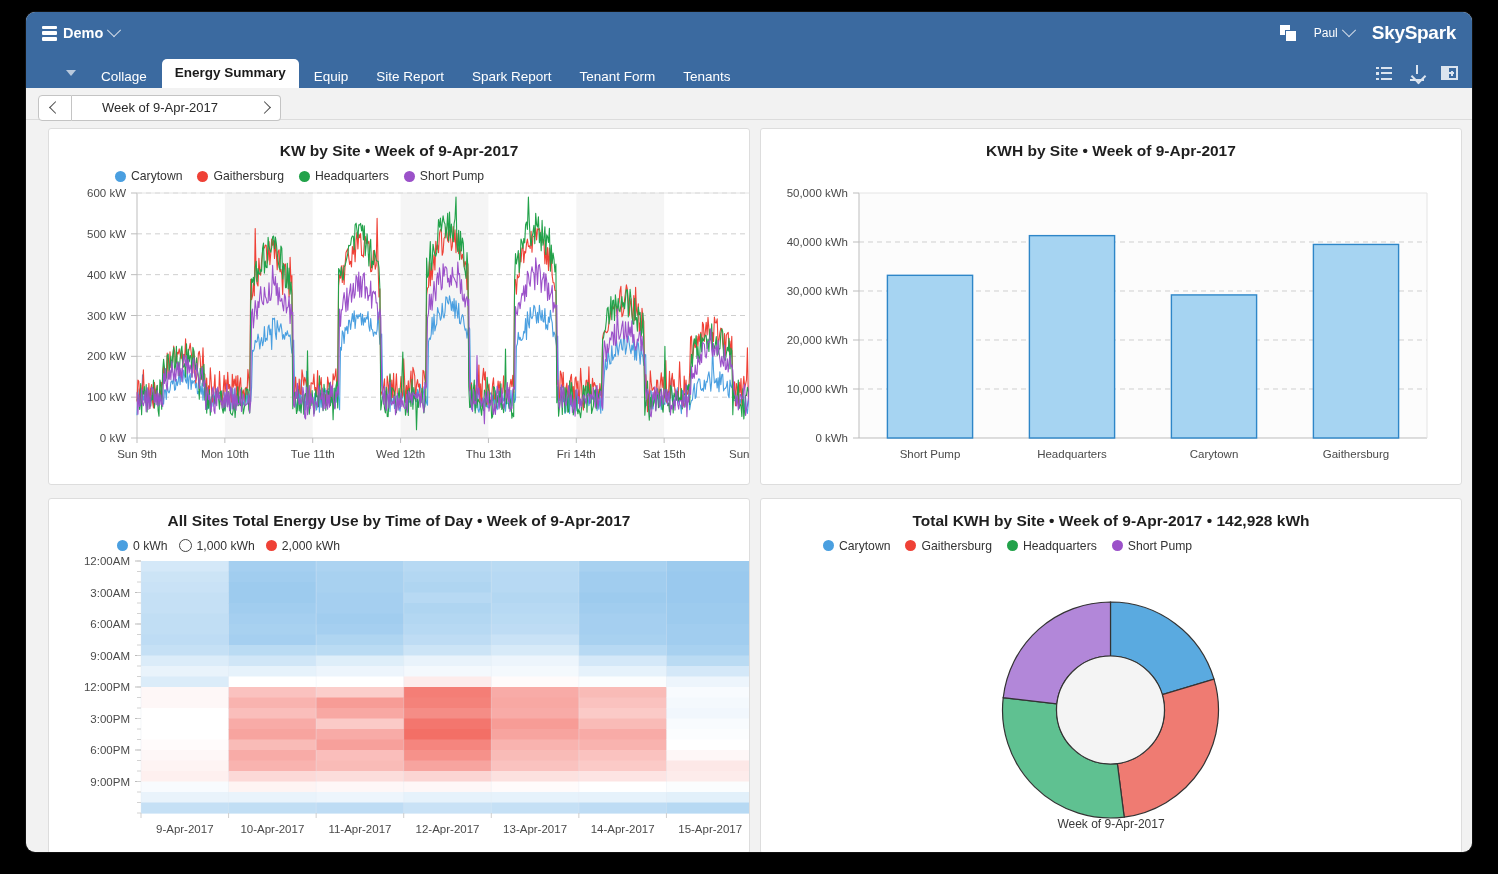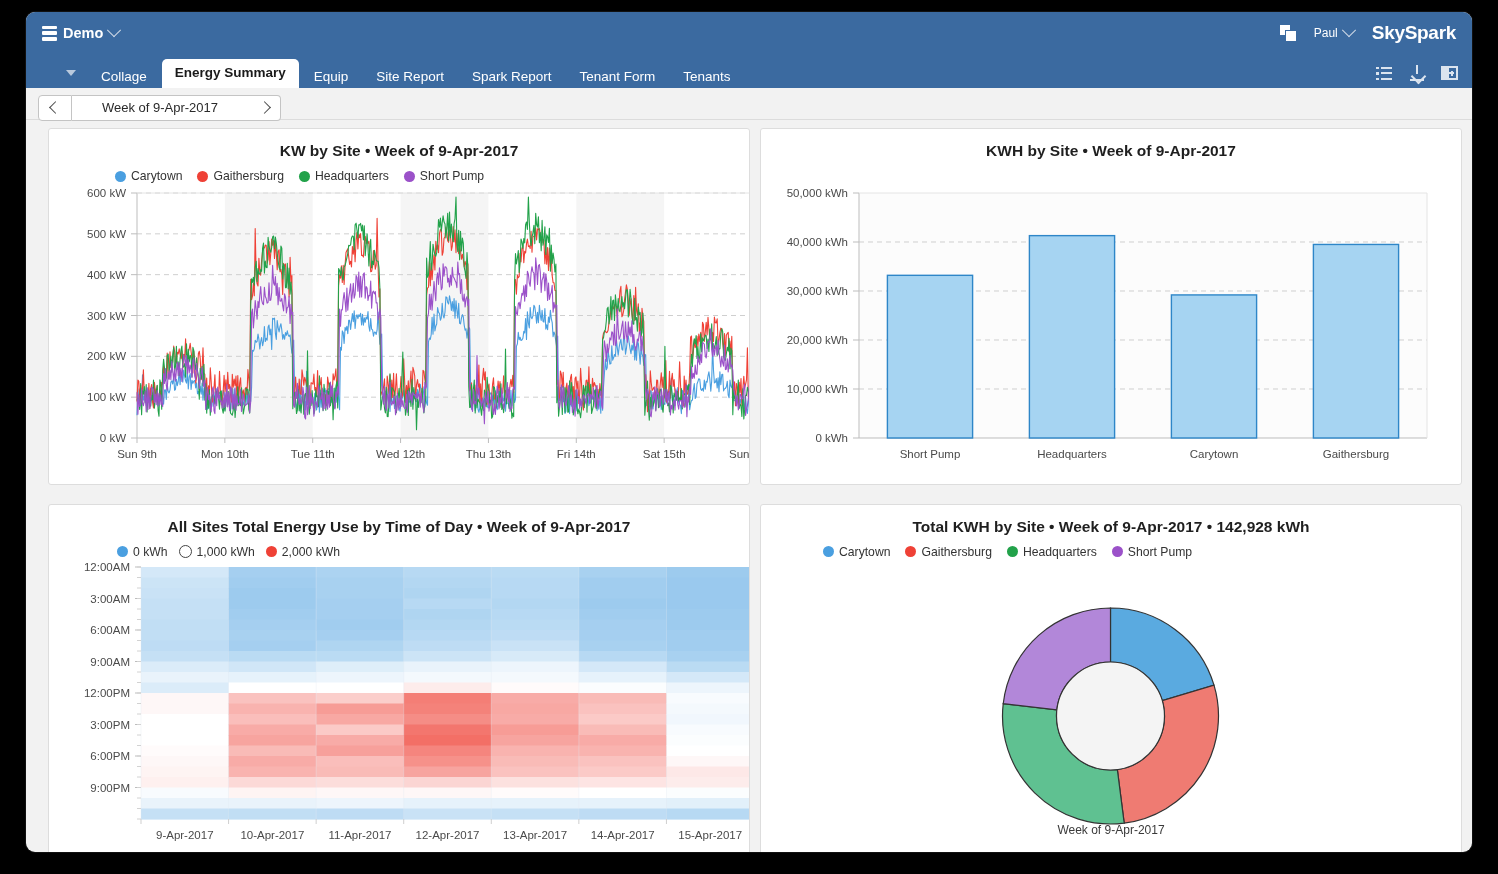--- a/index.html
+++ b/index.html
@@ -50,21 +50,21 @@
   .navbtn.l{border-radius:4px 0 0 4px;}
   .navbtn.r{border-radius:0 4px 4px 0;border-left:none;}
   .chev{width:8px;height:8px;border-top:1.7px solid #4a4a4a;border-right:1.7px solid #4a4a4a;}
   .chev.left{transform:rotate(-135deg);}
   .chev.right{transform:rotate(45deg);}
   .datefield{min-width:176px;height:24px;border:1px solid #c4c4c4;border-left:none;border-right:none;background:#fff;
              display:flex;align-items:center;justify-content:center;font-size:13px;color:#2a2a2a;cursor:pointer;}
   
   .content{padding:8px 10px 10px;box-sizing:border-box;height:calc(840px - 42px - 34px - 33px);}
   .row{display:flex;gap:10px;height:50%;padding-left:12px;}
-  .row+.row{margin-top:19px;}
+  .row+.row{margin-top:13px;}
   .card{background:#fff;border:1px solid #ddd;border-radius:3px;flex:1;position:relative;overflow:hidden;}
   .ctitle{text-align:center;font-size:15.5px;font-weight:bold;color:#1f1f1f;padding-top:13px;}
   .legend{display:flex;align-items:center;gap:15px;padding-left:66px;padding-top:9px;font-size:12.2px;color:#333;}
   .legend.narrow{gap:11px;}
   .legend .li{display:flex;align-items:center;gap:5px;}
   .dot{width:11px;height:11px;border-radius:50%;display:inline-block;}
   .dot.ring{background:#fff;border:1.5px solid #444;}
   
   .plot{position:absolute;}
   

